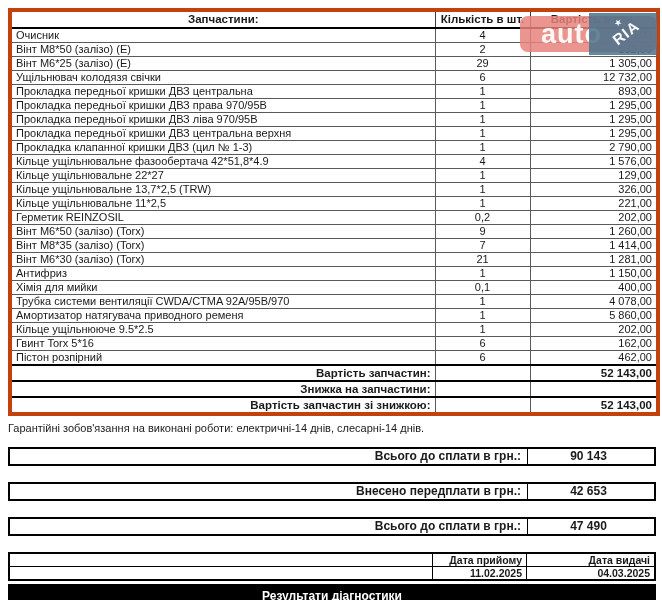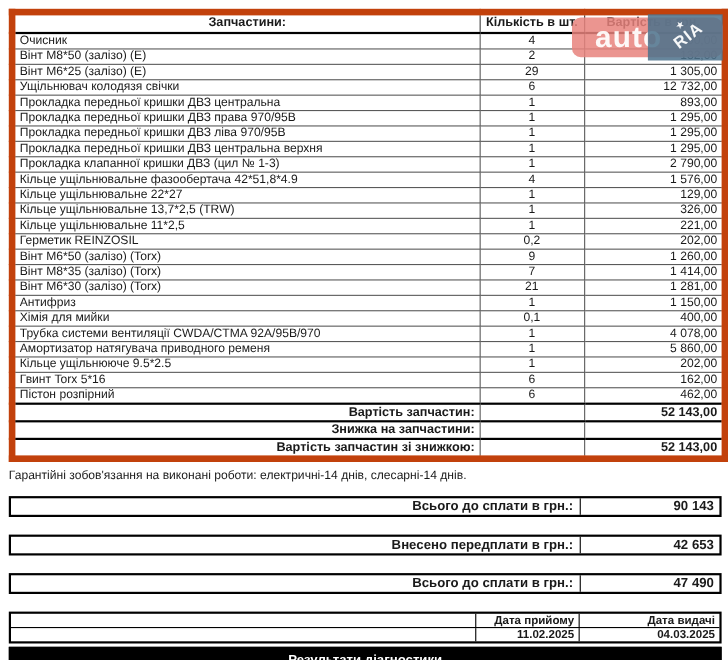--- a/index.html
+++ b/index.html
@@ -5,21 +5,21 @@
   html,body{margin:0;padding:0}
   body{
     width:662px;height:600px;overflow:hidden;background:#fff;position:relative;
     font-family:"Liberation Sans",sans-serif;color:#1a1a1a;
   }
   .page{position:absolute;left:8px;top:8px;width:648px}
 
   
   table.parts{
     border-collapse:collapse;table-layout:fixed;width:648px;
-    border:6px solid #c2410c;background:#fff;
+    border:4px solid #c2410c;background:#fff;
   }
   table.parts col.c-name{width:425px}
   table.parts col.c-qty{width:95px}
   table.parts col.c-cost{width:128px}
   table.parts th{
     font-size:11.5px;font-weight:bold;height:15px;line-height:15px;
     border:1px solid #3c3c3c;border-bottom:2px solid #000;text-align:center;
     padding:0 4px;white-space:nowrap;overflow:hidden;
   }
   table.parts td{
@@ -43,21 +43,21 @@
   .paybox{
     display:flex;border:2px solid #000;height:15px;margin-bottom:16px;
     align-items:center;box-sizing:content-box;
   }
   .paybox .plabel{
     width:518px;text-align:right;font-weight:bold;font-size:12px;
     padding-right:6px;border-right:1px solid #000;height:15px;line-height:15px;
     box-sizing:border-box;white-space:nowrap;
   }
   .paybox .pvalue{
-    flex:1;text-align:right;font-weight:bold;font-size:12px;
+    flex:1;text-align:center;font-weight:bold;font-size:12px;
     padding-right:5px;height:15px;line-height:15px;white-space:nowrap;
   }
 
   
   .dates{border:2px solid #000;margin-top:0}
   .drow{display:flex;height:12px;line-height:12px}
   .drow + .drow{border-top:1px solid #000}
   .dcell{box-sizing:border-box;font-weight:bold;font-size:10.5px;
     text-align:right;padding-right:4px;white-space:nowrap}
   .dc1{width:423px;border-right:1px solid #000}

